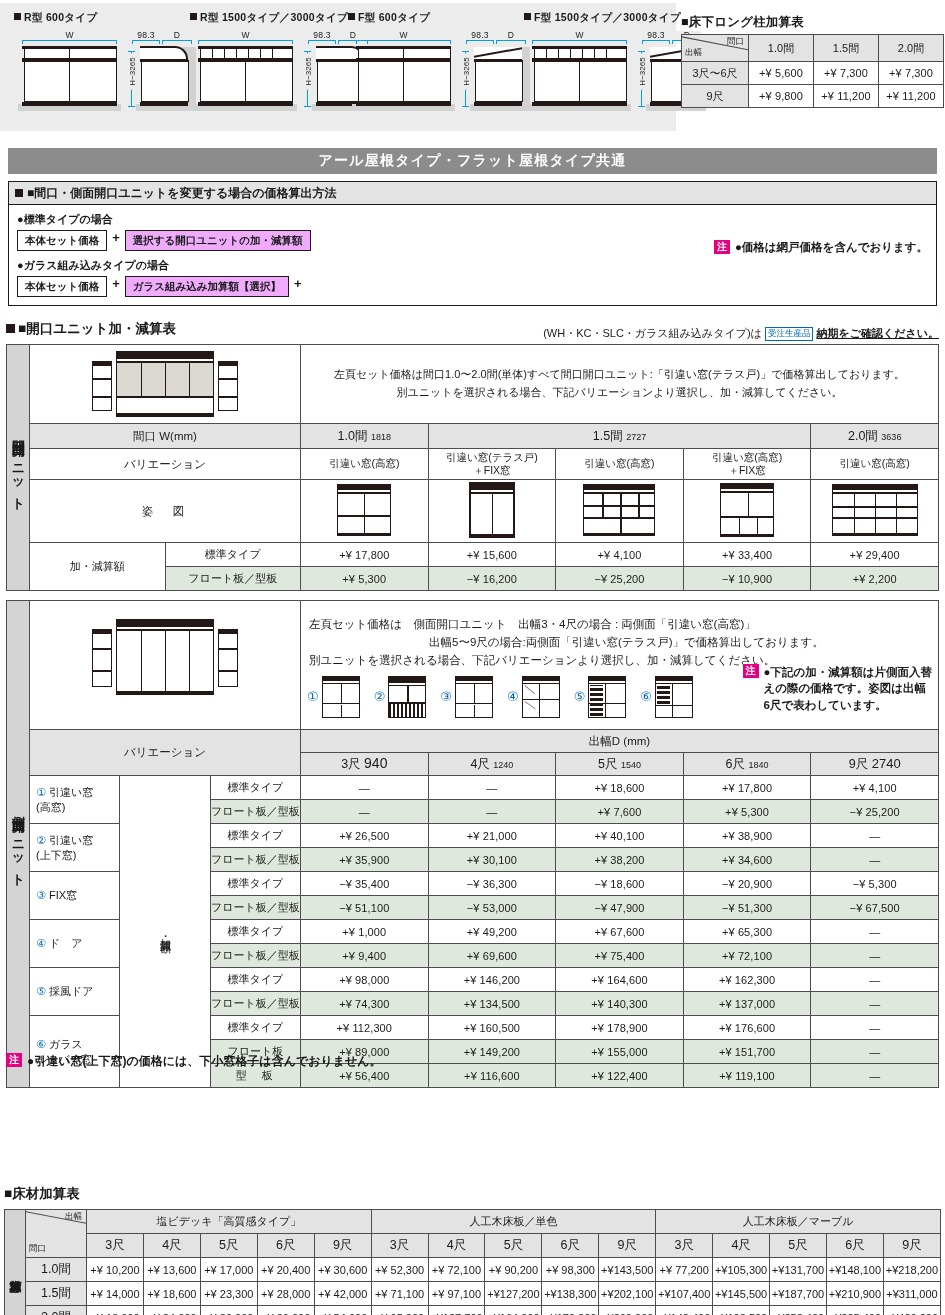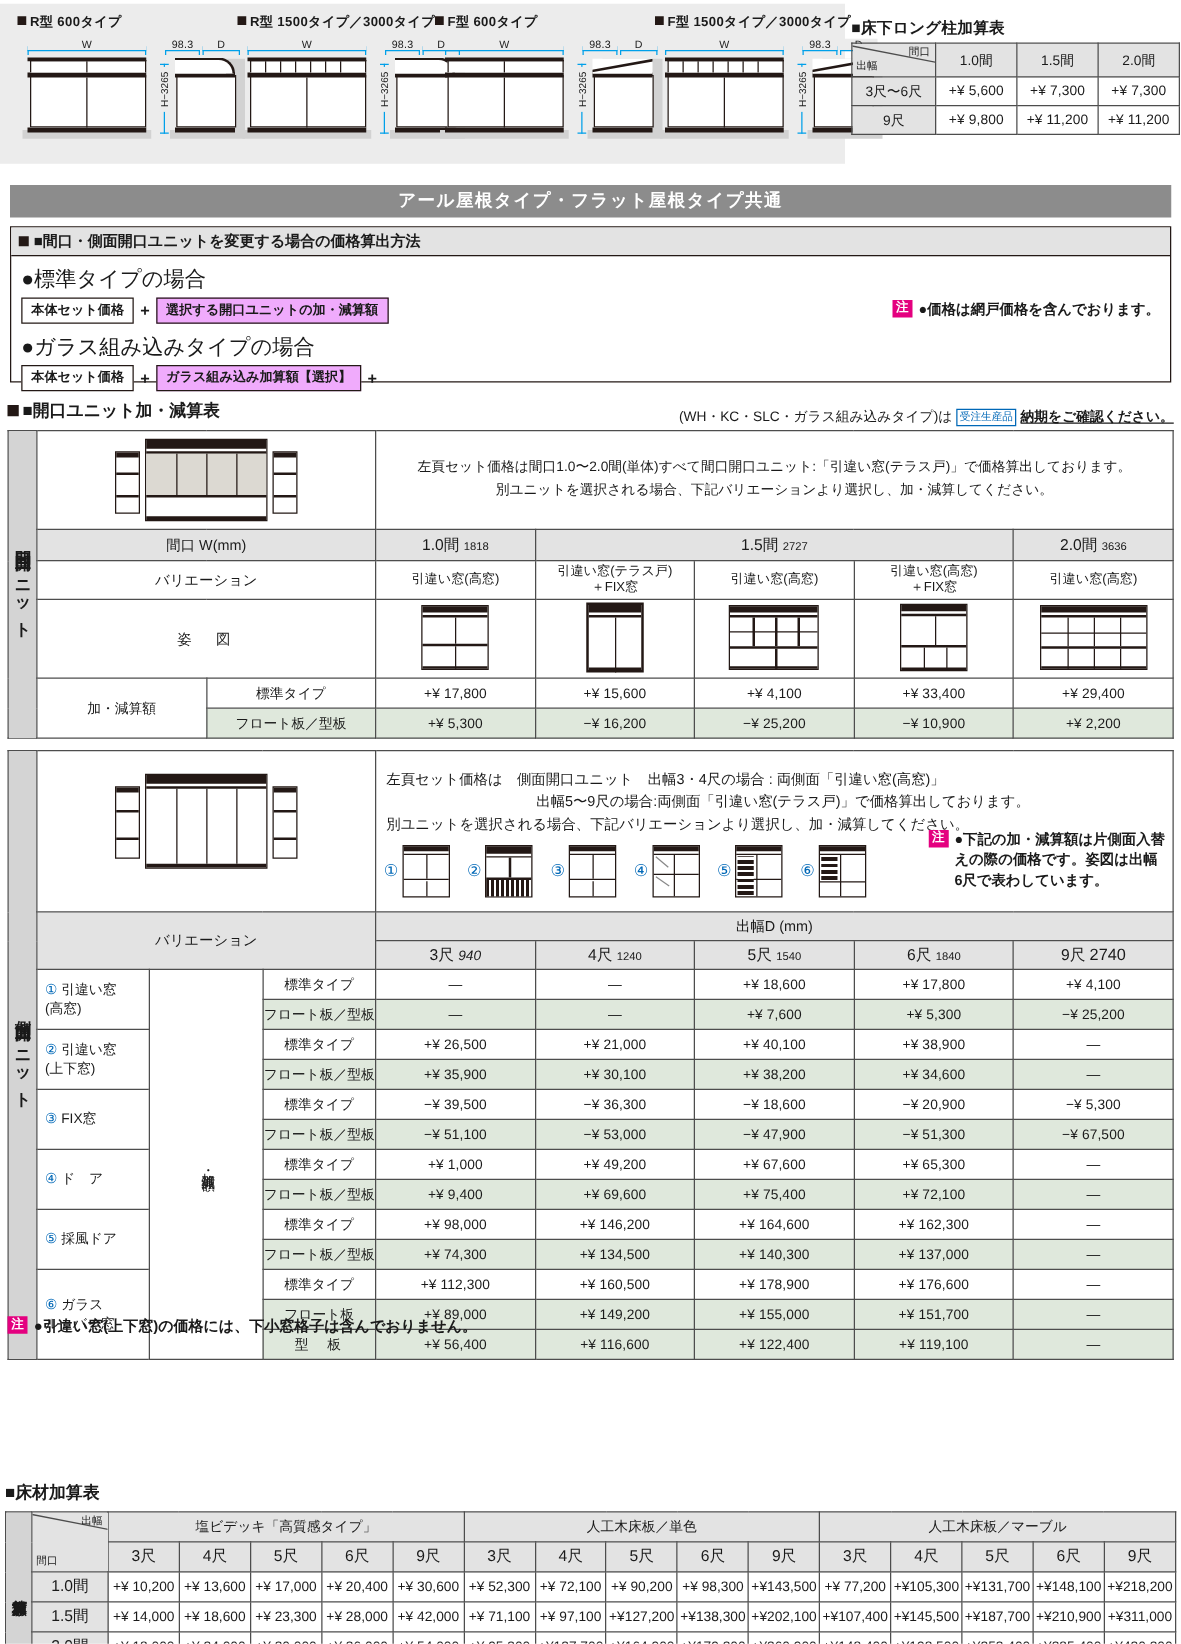--- a/index.html
+++ b/index.html
@@ -79,22 +79,22 @@
   .banner{position:absolute;left:8px;top:148px;width:929px;height:26px;background:#8c8c8c;
      color:#fff;font-size:14px;font-weight:bold;letter-spacing:1.2px;
      display:flex;align-items:center;justify-content:center;}
 
   
   .method-box{position:absolute;left:8px;top:181px;width:929px;height:125px;
      border:1.6px solid #231815;box-sizing:border-box;background:#fff;}
   .method-title{height:22px;background:#e3e3e3;border-bottom:1.4px solid #231815;
      display:flex;align-items:center;padding-left:6px;font-size:12px;font-weight:bold;}
   .method-title .sq{display:inline-block;width:8px;height:8px;background:#231815;margin-right:4px;}
-  .m-row-lbl{font-size:17px;font-weight:normal;margin:7px 0 3px 8px;}
-  .m-chain{display:flex;align-items:center;margin-left:8px;gap:5px;}
+  .m-row-lbl{font-size:11px;font-weight:bold;margin:7px 0 3px 8px;}
+  .m-chain{display:flex;margin-left:8px;gap:5px;}
   .chip{border:1.3px solid #231815;background:#fff;padding:3px 7px;font-size:10.5px;font-weight:bold;
      white-space:nowrap;line-height:13px;}
   .chip.green{background:#f0abfc;}
   .plus{font-size:13px;font-weight:bold;}
   .note-right{position:absolute;right:8px;top:28px;display:flex;align-items:flex-start;gap:5px;}
   .note-badge{background:#e4007f;color:#fff;font-size:10px;font-weight:bold;padding:1px 3px;line-height:12px;}
   .note-txt{font-size:11.5px;font-weight:bold;}
 
   
   .sec2-h{position:absolute;left:6px;top:320px;font-size:13.5px;font-weight:bold;}
@@ -614,21 +614,21 @@
             </div>
           </div>
         </td>
       </tr>
 
       <tr>
         <td colspan="3" rowspan="2" class="hdr-gray" style="font-size:11.5px;">バリエーション</td>
         <td colspan="5" class="hdr-gray" style="height:22px;font-size:11.5px;">出幅D (mm)</td>
       </tr>
       <tr>
-        <td class="hdr-gray" style="width:133px;height:22px;font-size:12.5px;"><span>3尺</span> <span style="font-size:11px;font-weight:normal;font-style:italic;">940</span></td>
+        <td class="hdr-gray" style="width:133px;height:22px;font-size:12.5px;"><span>3尺</span> <span style="font-size:14px;font-weight:normal;">940</span></td>
         <td class="hdr-gray" style="width:133px;font-size:12.5px;"><span>4尺</span> <span style="font-size:9px;font-weight:normal;">1240</span></td>
         <td class="hdr-gray" style="width:133px;font-size:12.5px;"><span>5尺</span> <span style="font-size:9px;font-weight:normal;">1540</span></td>
         <td class="hdr-gray" style="width:133px;font-size:12.5px;"><span>6尺</span> <span style="font-size:9px;font-weight:normal;">1840</span></td>
         <td class="hdr-gray" style="width:133px;font-size:12.5px;"><span>9尺</span> <span style="font-size:13px;font-weight:normal;">2740</span></td>
       </tr>
 
       <tr>
         <td rowspan="2" style="width:108px;font-size:11px;line-height:1.35;white-space:pre-line;text-align:left;padding-left:6px;"><span style="color:#0068b7;">①</span> <span>引違い窓
 (高窓)</span></td>
         <td rowspan="13" class="vtxt" style="width:18px;">加・減算額</td>
@@ -663,21 +663,21 @@
         <td class="price grn">+¥ 35,900</td>
         <td class="price grn">+¥ 30,100</td>
         <td class="price grn">+¥ 38,200</td>
         <td class="price grn">+¥ 34,600</td>
         <td class="price grn">—</td>
       </tr>
 
       <tr>
         <td rowspan="2" style="font-size:11px;line-height:1.35;text-align:left;padding-left:6px;"><span style="color:#0068b7;">③</span> <span>FIX窓</span></td>
         <td class="sub-lbl" style="height:23px;">標準タイプ</td>
-        <td class="price">−¥ 39,500</td>
+        <td class="price">−¥ 35,400</td>
         <td class="price">−¥ 36,300</td>
         <td class="price">−¥ 18,600</td>
         <td class="price">−¥ 20,900</td>
         <td class="price">−¥ 5,300</td>
       </tr>
       <tr>
         <td class="sub-lbl grn" style="height:23px;">フロート板／型板</td>
         <td class="price grn">−¥ 51,100</td>
         <td class="price grn">−¥ 53,000</td>
         <td class="price grn">−¥ 47,900</td>

